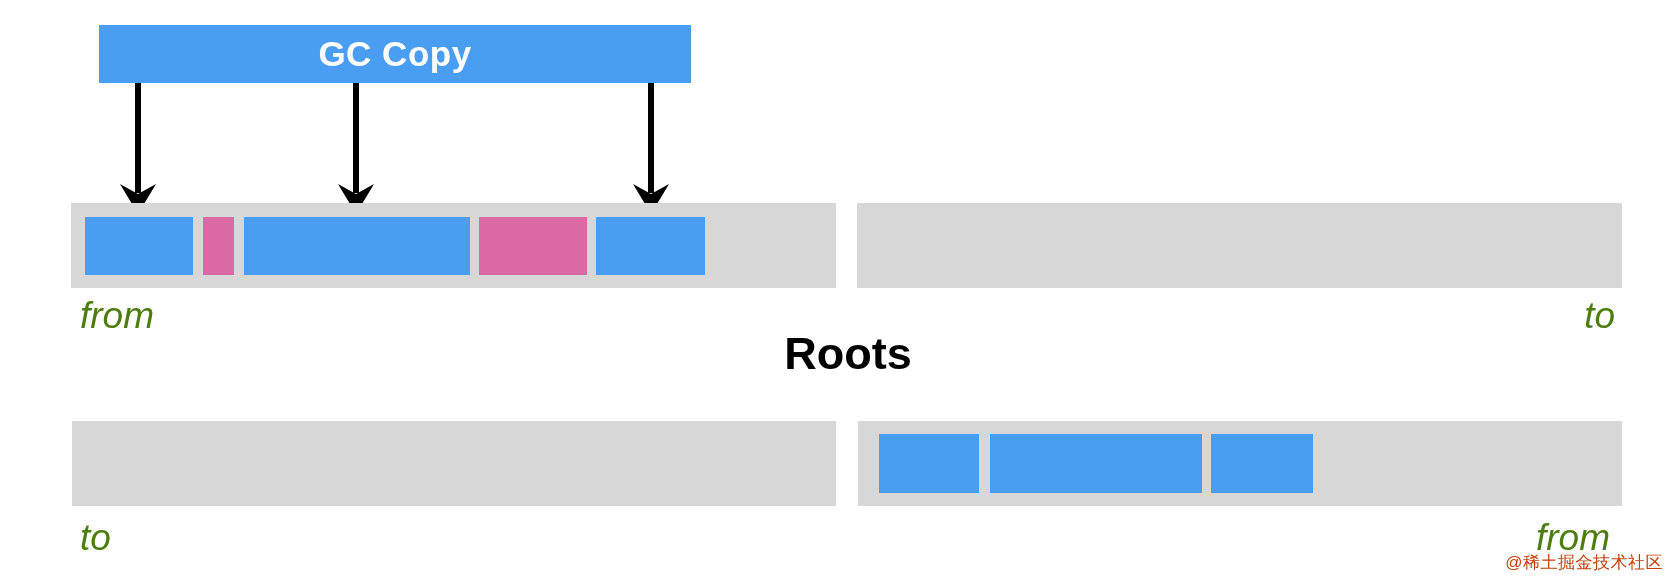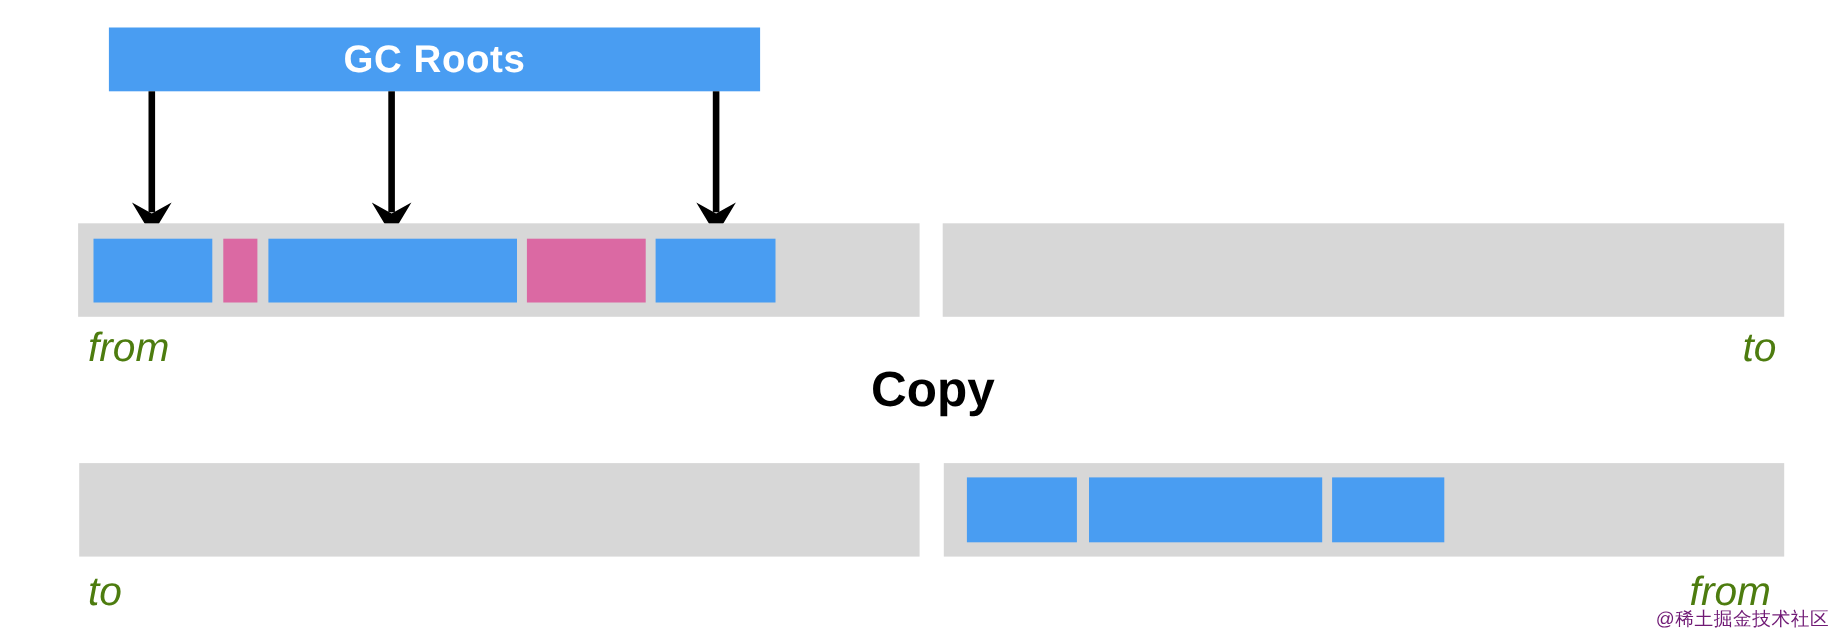--- a/index.html
+++ b/index.html
@@ -48,21 +48,21 @@
     position:absolute;right:7px;top:551px;
     font-size:17px;color:#c7c7c7;letter-spacing:0.5px;white-space:nowrap;
   }
 </style>
 </head>
 <body>
 
 <div id="canvas">
 
   <div id="gc-roots-box" style="background: rgb(73, 157, 242);">
-    <span class="title" style="color: rgb(255, 255, 255);">GC Roots</span>
+    <span class="title" style="color: rgb(255, 255, 255);">GC Copy</span>
   </div>
 
   <svg id="arrows-svg" xmlns="http://www.w3.org/2000/svg" viewBox="0 0 1670 578">
       <path d="M 138 83 L 138 193" stroke="#000000" stroke-width="6" fill="none"></path>
       <path d="M 138 214 L 120 184 L 138 194 L 156 184 Z" fill="#000000"></path>
       <path d="M 356 83 L 356 193" stroke="#000000" stroke-width="6" fill="none"></path>
       <path d="M 356 214 L 338 184 L 356 194 L 374 184 Z" fill="#000000"></path>
       <path d="M 651 83 L 651 193" stroke="#000000" stroke-width="6" fill="none"></path>
       <path d="M 651 214 L 633 184 L 651 194 L 669 184 Z" fill="#000000"></path>
     </svg>
@@ -70,23 +70,23 @@
   <div id="heap-top-left" class="heap" style="background: rgb(215, 215, 215);"></div>
   <div id="heap-top-right" class="heap" style="background: rgb(215, 215, 215);"></div>
   <div id="heap-bottom-left" class="heap" style="background: rgb(215, 215, 215);"></div>
   <div id="heap-bottom-right" class="heap" style="background: rgb(215, 215, 215);"></div>
 
   <div id="label-top-left" class="space-label">from</div>
   <div id="label-top-right" class="space-label">to</div>
   <div id="label-bottom-left" class="space-label">to</div>
   <div id="label-bottom-right" class="space-label">from</div>
 
-  <div id="copy-label">Copy</div>
+  <div id="copy-label">Roots</div>
 
-  <div id="watermark" style="color: #701a75;">@稀土掘金技术社区</div>
+  <div id="watermark" style="color: #c2410c;">@稀土掘金技术社区</div>
 
 <div class="block" style="left: 85px; top: 217px; width: 108px; height: 58px; background: rgb(73, 157, 242);"></div>
     <div class="block" style="left: 203px; top: 217px; width: 31px; height: 58px; background: rgb(219, 105, 163);"></div>
     <div class="block" style="left: 244px; top: 217px; width: 226px; height: 58px; background: rgb(73, 157, 242);"></div>
     <div class="block" style="left: 479px; top: 217px; width: 108px; height: 58px; background: rgb(219, 105, 163);"></div>
     <div class="block" style="left: 596px; top: 217px; width: 109px; height: 58px; background: rgb(73, 157, 242);"></div>
     <div class="block" style="left: 879px; top: 434px; width: 100px; height: 59px; background: rgb(73, 157, 242);"></div>
     <div class="block" style="left: 990px; top: 434px; width: 212px; height: 59px; background: rgb(73, 157, 242);"></div>
     <div class="block" style="left: 1211px; top: 434px; width: 102px; height: 59px; background: rgb(73, 157, 242);"></div>
   </div>

